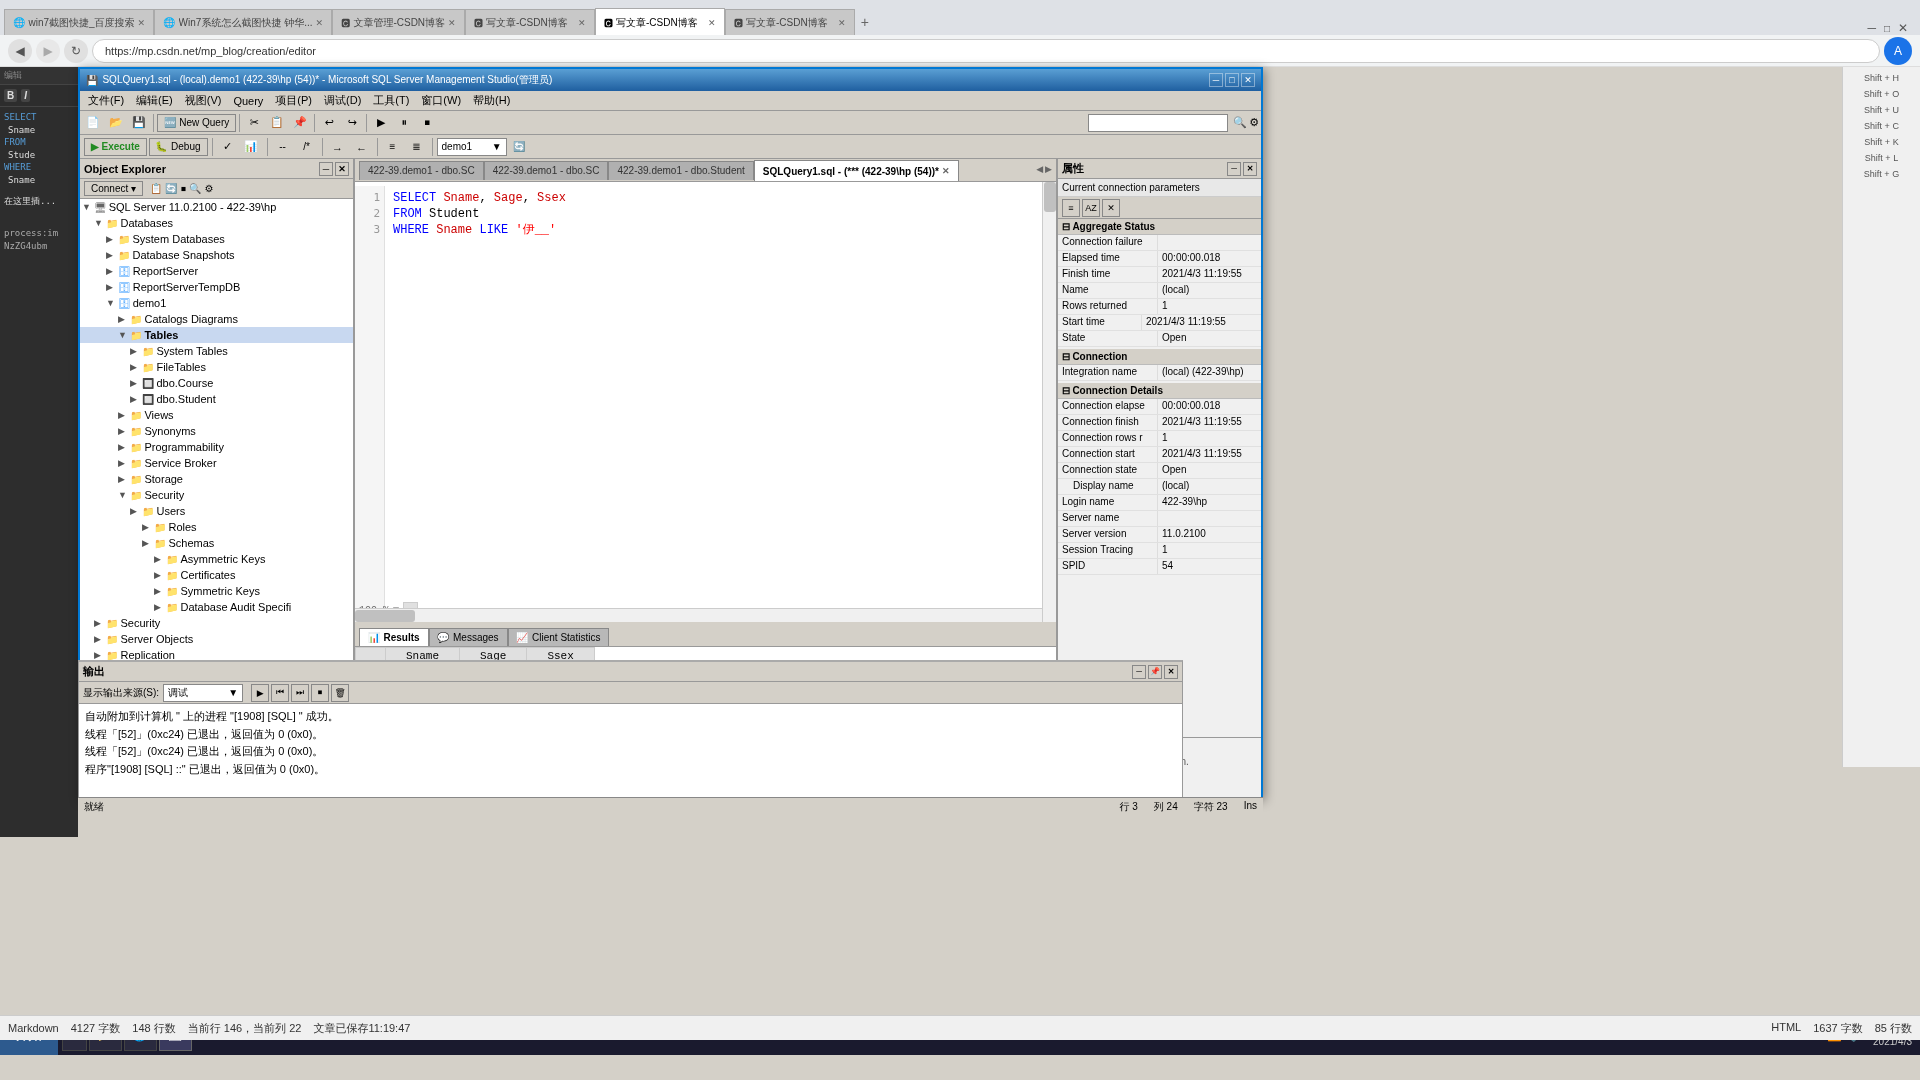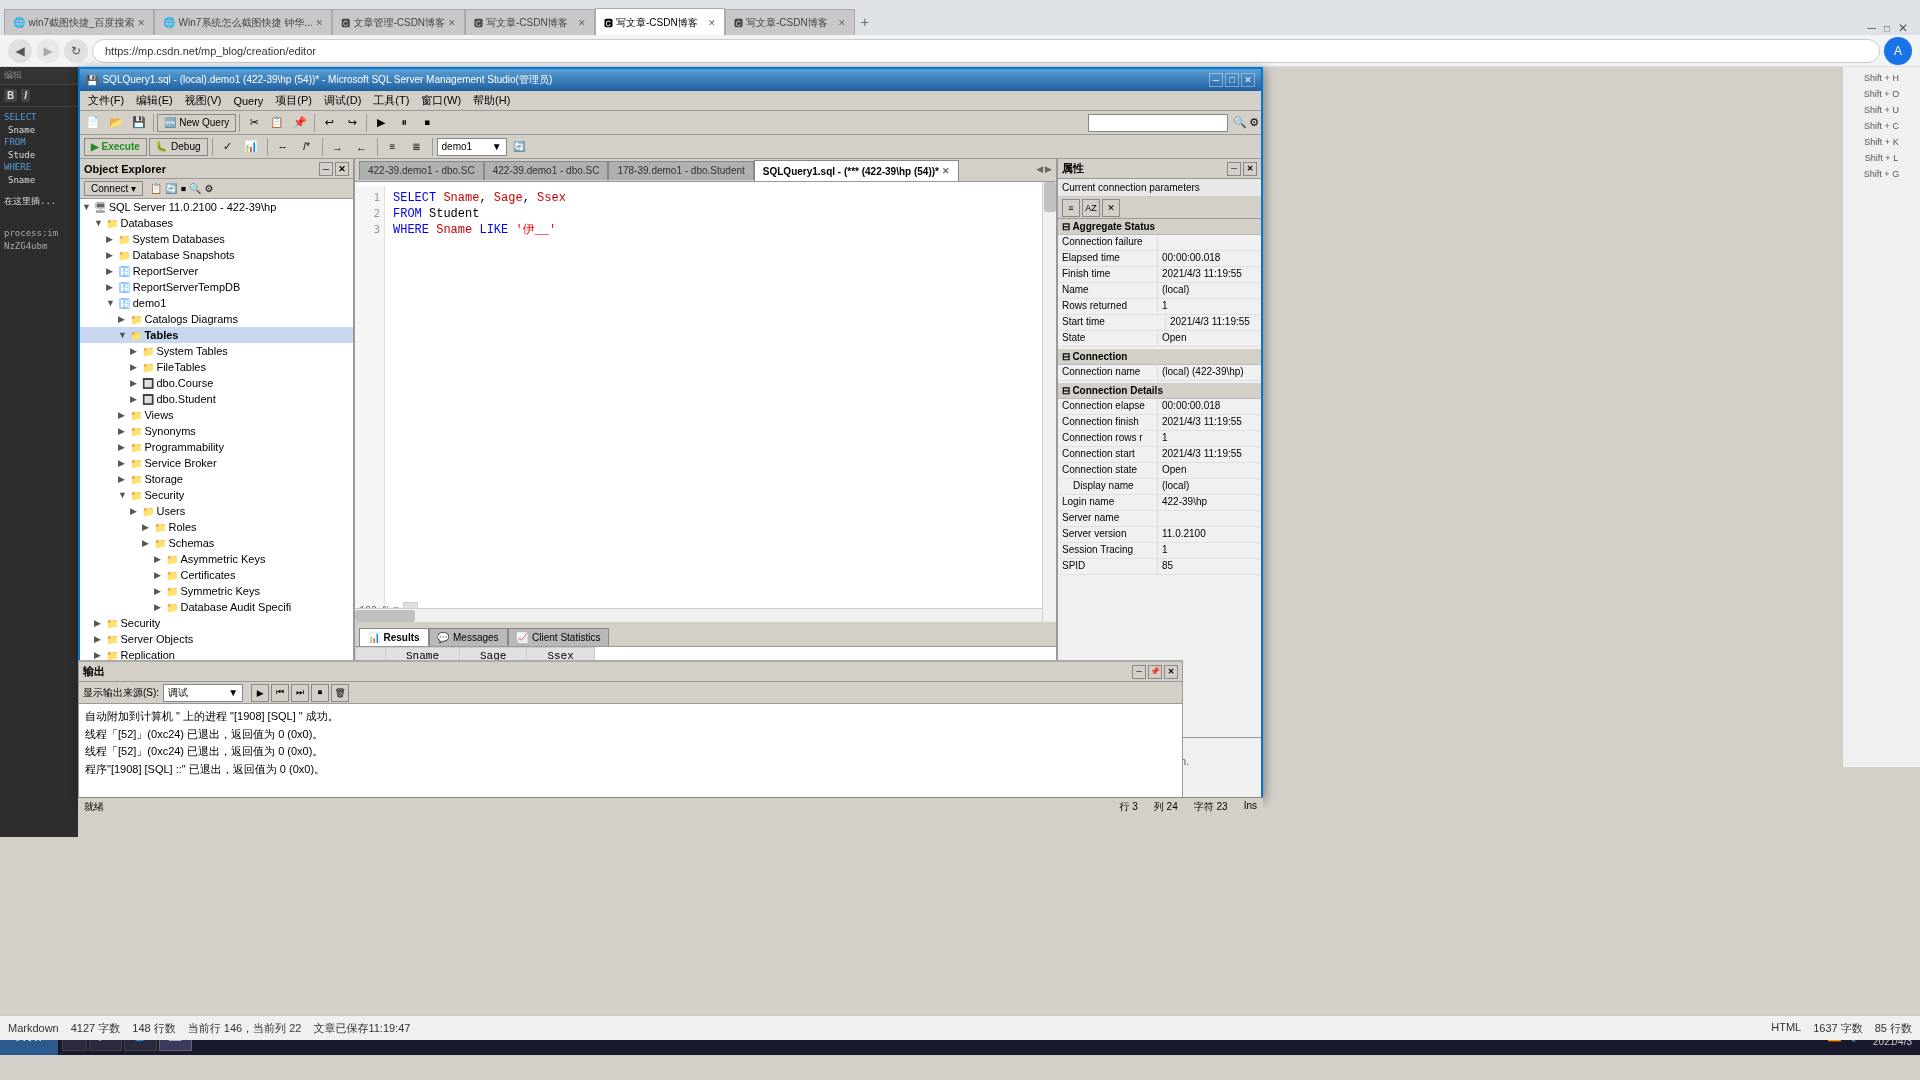--- a/index.html
+++ b/index.html
@@ -363,21 +363,21 @@
     <div style="flex:1;display:flex;flex-direction:column;overflow:hidden;">
 
       <div style="background:#d4d0c8;height:23px;display:flex;align-items:center;padding:0 4px;border-bottom:1px solid #999;overflow:hidden;flex-shrink:0;">
         <div style="height:19px;padding:0 8px;background:#b0b0b0;border:1px solid #888;border-bottom:none;font-size:10px;display:flex;align-items:center;gap:3px;cursor:pointer;color:#333;white-space:nowrap;">
           <span>422-39.demo1 - dbo.SC</span>
         </div>
         <div style="height:19px;padding:0 8px;background:#b0b0b0;border:1px solid #888;border-bottom:none;font-size:10px;display:flex;align-items:center;gap:3px;cursor:pointer;color:#333;white-space:nowrap;">
           <span>422-39.demo1 - dbo.SC</span>
         </div>
         <div style="height:19px;padding:0 8px;background:#b0b0b0;border:1px solid #888;border-bottom:none;font-size:10px;display:flex;align-items:center;gap:3px;cursor:pointer;color:#333;white-space:nowrap;">
-          <span>178-39.demo1 - dbo.Student</span>
+          <span>422-39.demo1 - dbo.Student</span>
         </div>
         <div style="height:21px;padding:0 8px;background:white;border:1px solid #888;border-bottom:none;font-size:10px;display:flex;align-items:center;gap:3px;cursor:pointer;color:#000;white-space:nowrap;margin-bottom:-1px;font-weight:bold;">
           <span>SQLQuery1.sql - (*** (422-39\hp (54))*</span>
           <span style="font-size:9px;color:#666;">✕</span>
         </div>
         <div style="flex:1;"></div>
         <div style="display:flex;align-items:center;gap:2px;padding-bottom:2px;">
           <div style="font-size:9px;cursor:pointer;color:#666;">◀</div>
           <div style="font-size:9px;cursor:pointer;color:#666;">▶</div>
         </div>
@@ -506,34 +506,34 @@
         </div>
         <div style="display:flex;border-bottom:1px solid #e0e0e0;height:16px;">
           <div style="width:100px;padding:1px 4px;border-right:1px solid #ddd;font-size:10px;overflow:hidden;white-space:nowrap;">Name</div>
           <div style="flex:1;padding:1px 4px;font-size:10px;">(local)</div>
         </div>
         <div style="display:flex;border-bottom:1px solid #e0e0e0;height:16px;">
           <div style="width:100px;padding:1px 4px;border-right:1px solid #ddd;font-size:10px;overflow:hidden;white-space:nowrap;">Rows returned</div>
           <div style="flex:1;padding:1px 4px;font-size:10px;">1</div>
         </div>
         <div style="display:flex;border-bottom:1px solid #e0e0e0;height:16px;">
-          <div style="width:108px;padding:1px 4px;border-right:1px solid #ddd;font-size:10px;overflow:hidden;white-space:nowrap;">Start time</div>
+          <div style="width:84px;padding:1px 4px;border-right:1px solid #ddd;font-size:10px;overflow:hidden;white-space:nowrap;">Start time</div>
           <div style="flex:1;padding:1px 4px;font-size:10px;">2021/4/3 11:19:55</div>
         </div>
         <div style="display:flex;border-bottom:1px solid #e0e0e0;height:16px;">
           <div style="width:100px;padding:1px 4px;border-right:1px solid #ddd;font-size:10px;overflow:hidden;white-space:nowrap;">State</div>
           <div style="flex:1;padding:1px 4px;font-size:10px;">Open</div>
         </div>
 
         <div style="background:#d4d0c8;padding:2px 4px;font-weight:bold;font-size:10px;border-bottom:1px solid #bbb;display:flex;align-items:center;gap:2px;cursor:pointer;margin-top:2px;">
           <span>⊟</span>
           <span>Connection</span>
         </div>
         <div style="display:flex;border-bottom:1px solid #e0e0e0;height:16px;">
-          <div style="width:100px;padding:1px 4px;border-right:1px solid #ddd;font-size:10px;overflow:hidden;white-space:nowrap;">Connection name</div>
+          <div style="width:100px;padding:1px 4px;border-right:1px solid #ddd;font-size:10px;overflow:hidden;white-space:nowrap;">Integration name</div>
           <div style="flex:1;padding:1px 4px;font-size:10px;">(local) (422-39\hp)</div>
         </div>
 
         <div style="background:#d4d0c8;padding:2px 4px;font-weight:bold;font-size:10px;border-bottom:1px solid #bbb;display:flex;align-items:center;gap:2px;cursor:pointer;margin-top:2px;">
           <span>⊟</span>
           <span>Connection Details</span>
         </div>
         <div style="display:flex;border-bottom:1px solid #e0e0e0;height:16px;">
           <div style="width:100px;padding:1px 4px;border-right:1px solid #ddd;font-size:10px;overflow:hidden;white-space:nowrap;">Connection elapse</div>
           <div style="flex:1;padding:1px 4px;font-size:10px;">00:00:00.018</div>
@@ -569,21 +569,21 @@
         <div style="display:flex;border-bottom:1px solid #e0e0e0;height:16px;">
           <div style="width:100px;padding:1px 4px;border-right:1px solid #ddd;font-size:10px;overflow:hidden;white-space:nowrap;">Server version</div>
           <div style="flex:1;padding:1px 4px;font-size:10px;">11.0.2100</div>
         </div>
         <div style="display:flex;border-bottom:1px solid #e0e0e0;height:16px;">
           <div style="width:100px;padding:1px 4px;border-right:1px solid #ddd;font-size:10px;overflow:hidden;white-space:nowrap;">Session Tracing</div>
           <div style="flex:1;padding:1px 4px;font-size:10px;">1</div>
         </div>
         <div style="display:flex;border-bottom:1px solid #e0e0e0;height:16px;">
           <div style="width:100px;padding:1px 4px;border-right:1px solid #ddd;font-size:10px;overflow:hidden;white-space:nowrap;">SPID</div>
-          <div style="flex:1;padding:1px 4px;font-size:10px;">85</div>
+          <div style="flex:1;padding:1px 4px;font-size:10px;">54</div>
         </div>
       </div>
 
       <div style="position:absolute;bottom:0;left:0;right:0;height:60px;border-top:1px solid #999;background:#f0f0f0;padding:4px;">
         <div style="font-weight:bold;font-size:11px;">Name</div>
         <div style="font-size:10px;color:#555;margin-top:2px;">The name of the connection.</div>
       </div>
     </div>
   </div>
 

